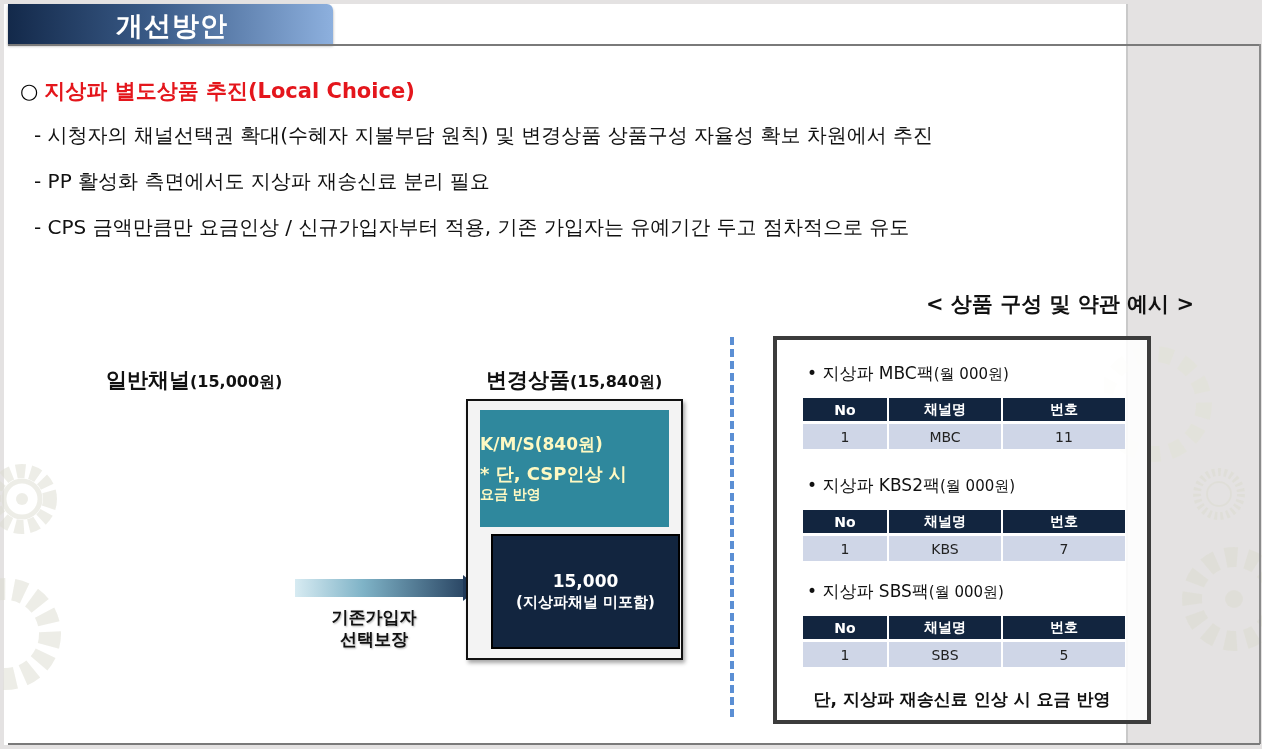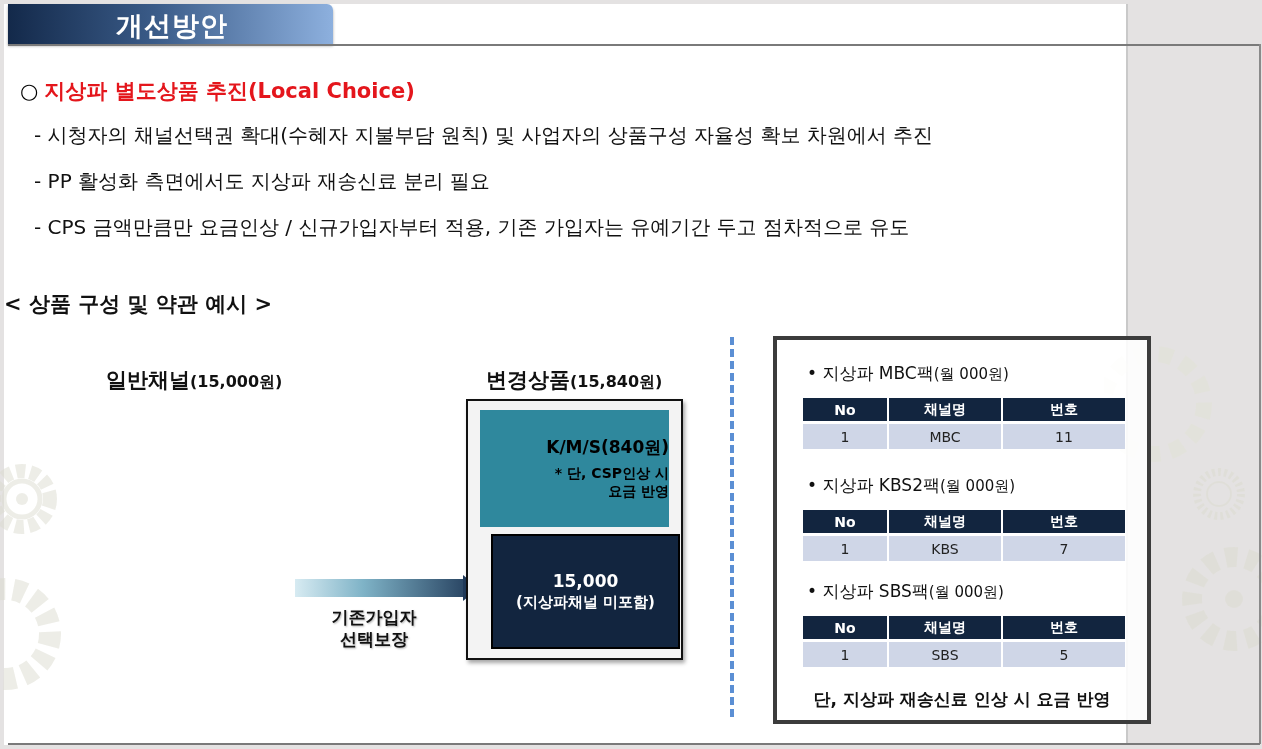--- a/index.html
+++ b/index.html
@@ -27,39 +27,39 @@
   .heading {
     position: absolute; left: 16px; top: 73px; font-size: 21px; font-weight: bold; color: #e4161c;
     white-space: nowrap;
   }
   .heading .circle { color: #000; font-weight: normal; margin-right: 6px; }
   .bullet {
     position: absolute; left: 30px; font-size: 20px; color: #111; white-space: nowrap;
   }
 
   .caption {
-    position: absolute; left: 0; width: 1190px; top: 286px; text-align: left;
+    position: absolute; left: 0; width: 1190px; top: 286px; text-align: right;
     font-size: 21px; font-weight: bold; color: #111;
   }
 
   .prod-title { position: absolute; font-size: 21px; font-weight: bold; color: #111; white-space: nowrap; }
   .prod-title small { font-size: 16px; font-weight: bold; }
 
   .outer-box {
     position: absolute; background: #f3f3f3; border: 2px solid #111;
     box-shadow: 2px 3px 4px rgba(0,0,0,0.35);
   }
   .navy {
     position: absolute; background: #12253f; border: 2px solid #000; color: #fff;
     display: flex; flex-direction: column; align-items: center; justify-content: center; text-align: center;
     font-weight: bold;
   }
   .teal {
-    position: absolute; background: #2f889d; color: #000000;
-    display: flex; flex-direction: column; align-items: flex-end; justify-content: center; text-align: center;
+    position: absolute; background: #2f889d; color: #fef9c3;
+    display: flex; flex-direction: column; align-items: flex-start; justify-content: center; text-align: center;
     font-weight: bold;
   }
 
   .arrow-bar {
     position: absolute; left: 291px; top: 575px; width: 170px; height: 18px;
     background: linear-gradient(90deg, #d7ebf2 0%, #7fb3c7 40%, #2a4664 100%);
   }
   .arrow-head {
     position: absolute; left: 459px; top: 571px; width: 0; height: 0;
     border-top: 13px solid transparent; border-bottom: 13px solid transparent; border-left: 16px solid #203a5a;
@@ -125,21 +125,21 @@
     <span>개선방안</span>
   </div>
   <div class="title-rule"></div>
   <div class="frame-right"></div>
   <div class="frame-bottom"></div>
 
   <div class="heading">
     <span class="circle">○</span><span>지상파 별도상품 추진(Local Choice)</span>
   </div>
 
-  <div class="bullet" style="top:118px;">- 시청자의 채널선택권 확대(수혜자 지불부담 원칙) 및 사업자의 상품구성 자율성 확보 차원에서 추진</div>
+  <div class="bullet" style="top:118px;">- 시청자의 채널선택권 확대(수혜자 지불부담 원칙) 및 변경상품 상품구성 자율성 확보 차원에서 추진</div>
   <div class="bullet" style="top:164px;">- PP 활성화 측면에서도 지상파 재송신료 분리 필요</div>
   <div class="bullet" style="top:210px;">- CPS 금액만큼만 요금인상 / 신규가입자부터 적용, 기존 가입자는 유예기간 두고 점차적으로 유도</div>
 
   <div class="caption">&lt; 상품 구성 및 약관 예시 &gt;</div>
 
   <div class="prod-title" style="left:102px;top:362px;">
     <span>일반채널</span><small>(15,000원)</small>
   </div>
 
   <div class="arrow-bar"></div>
@@ -148,21 +148,21 @@
     <div>기존가입자</div>
     <div>선택보장</div>
   </div>
 
   <div class="prod-title" style="left:482px;top:362px;">
     <span>변경상품</span><small>(15,840원)</small>
   </div>
   <div class="outer-box" style="left:462px;top:395px;width:217px;height:261px;">
     <div class="teal" style="left:12px;top:9px;width:189px;height:117px;">
       <div style="font-size:17px;margin-bottom:6px;">K/M/S(840원)</div>
-      <div style="font-size:14px;margin-left:36px;">* 단, CSP인상 시</div>
+      <div style="font-size:18px;">* 단, CSP인상 시</div>
       <div style="font-size:14px;">요금 반영</div>
     </div>
     <div class="navy" style="left:23px;top:133px;width:189px;height:115px;text-align:center;">
       <div style="font-size:17px;">15,000</div>
       <div style="font-size:15px;margin-top:2px;">(지상파채널 미포함)</div>
     </div>
   </div>
 
   <div class="divider"></div>
 

